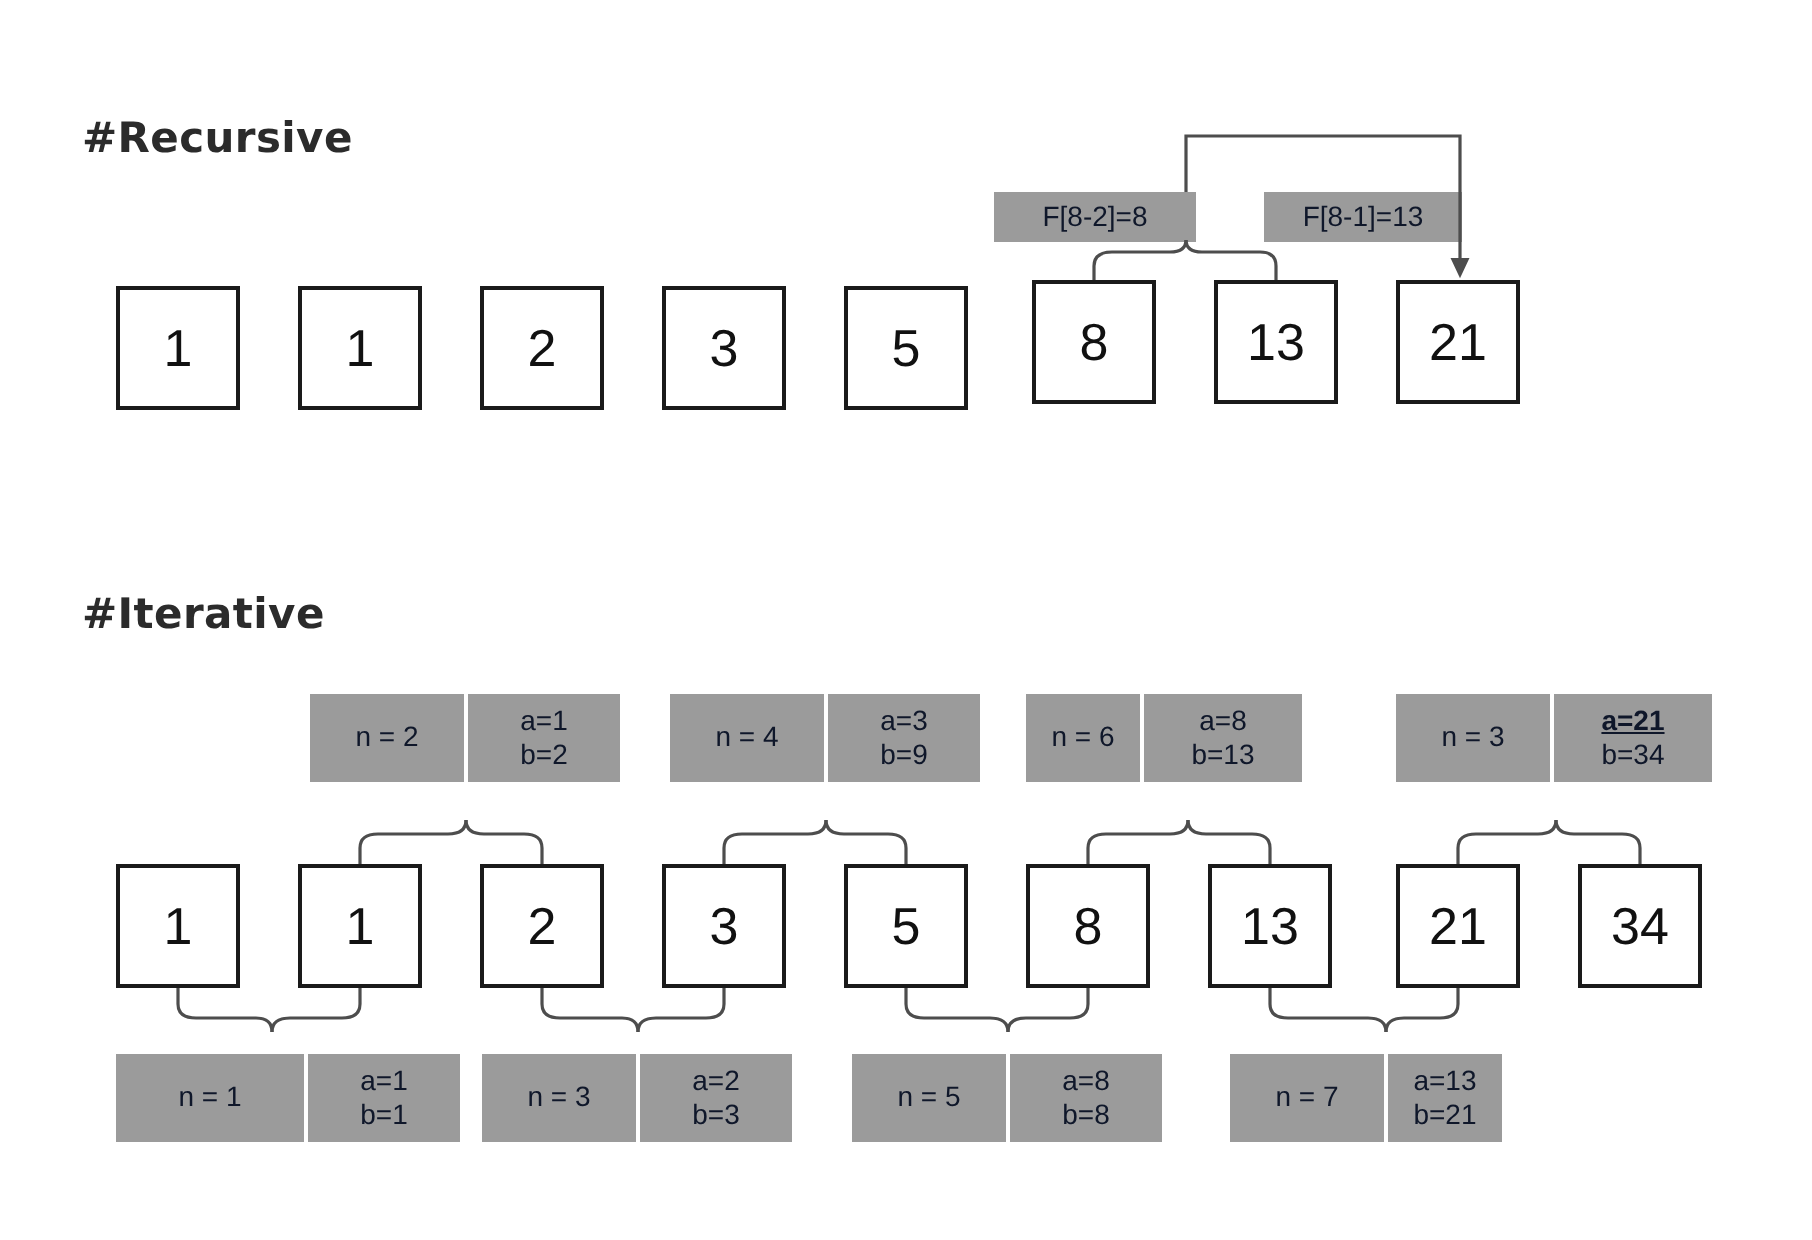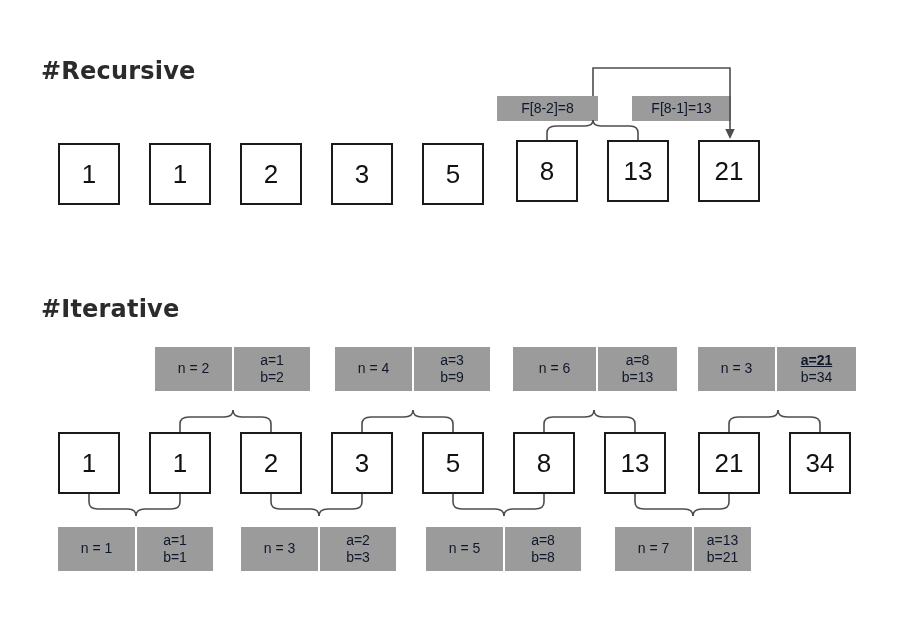--- a/index.html
+++ b/index.html
@@ -14,21 +14,21 @@
     background: #ffffff;
     overflow: hidden;
     font-family: "Liberation Sans", sans-serif;
   }
 
   
   .section-heading {
     position: absolute;
     font-family: "DejaVu Sans", sans-serif;
     font-weight: bold;
-    font-size: 24px;
+    font-size: 21px;
     color: #2b2b2b;
     letter-spacing: 0.2px;
     white-space: nowrap;
   }
   #heading-recursive { left: 41px; top: 57px; }
   #heading-iterative { left: 41px; top: 295px; }
 
   
   .fib-box {
     position: absolute;
@@ -126,21 +126,21 @@
 
   <div class="gray-group" style="left:335px; top:347px;">
     <div class="gray-cell" style="width:77px;">n = 4</div>
     <div class="gray-cell" style="width:78px;">
       <span class="kv-line">a=3</span>
       <span class="kv-line">b=9</span>
     </div>
   </div>
 
   <div class="gray-group" style="left:513px; top:347px;">
-    <div class="gray-cell" style="width:83px;">n = 6</div>
+    <div class="gray-cell" style="width:57px;">n = 6</div>
     <div class="gray-cell" style="width:81px;">
       <span class="kv-line">a=8</span>
       <span class="kv-line">b=13</span>
     </div>
   </div>
 
   <div class="gray-group" style="left:698px; top:347px;">
     <div class="gray-cell" style="width:77px;">n = 3</div>
     <div class="gray-cell" style="width:81px;">
       <span class="kv-line emph">a=21</span>
@@ -152,21 +152,21 @@
   <div class="fib-box" style="left:149px; top:432px;">1</div>
   <div class="fib-box" style="left:240px; top:432px;">2</div>
   <div class="fib-box" style="left:331px; top:432px;">3</div>
   <div class="fib-box" style="left:422px; top:432px;">5</div>
   <div class="fib-box" style="left:513px; top:432px;">8</div>
   <div class="fib-box" style="left:604px; top:432px;">13</div>
   <div class="fib-box" style="left:698px; top:432px;">21</div>
   <div class="fib-box" style="left:789px; top:432px;">34</div>
 
   <div class="gray-group" style="left:58px; top:527px;">
-    <div class="gray-cell" style="width:77px;">n = 1</div>
+    <div class="gray-cell" style="width:94px;">n = 1</div>
     <div class="gray-cell" style="width:78px;">
       <span class="kv-line">a=1</span>
       <span class="kv-line">b=1</span>
     </div>
   </div>
 
   <div class="gray-group" style="left:241px; top:527px;">
     <div class="gray-cell" style="width:77px;">n = 3</div>
     <div class="gray-cell" style="width:78px;">
       <span class="kv-line">a=2</span>

